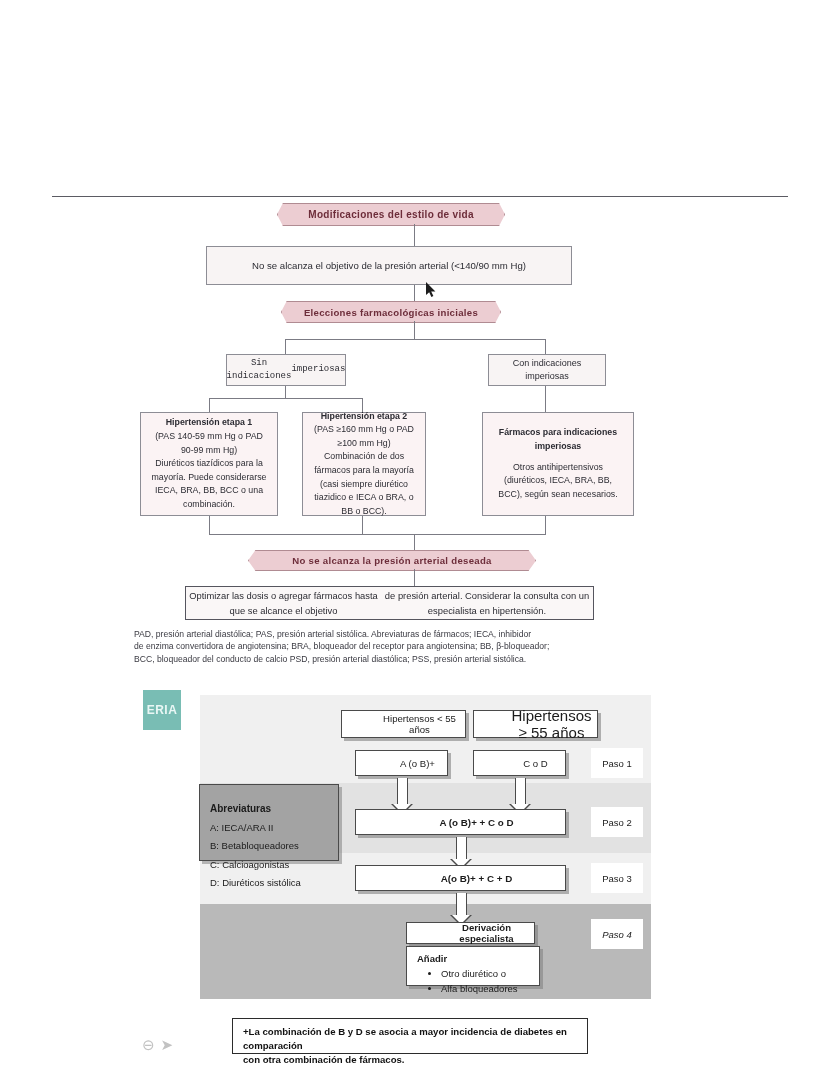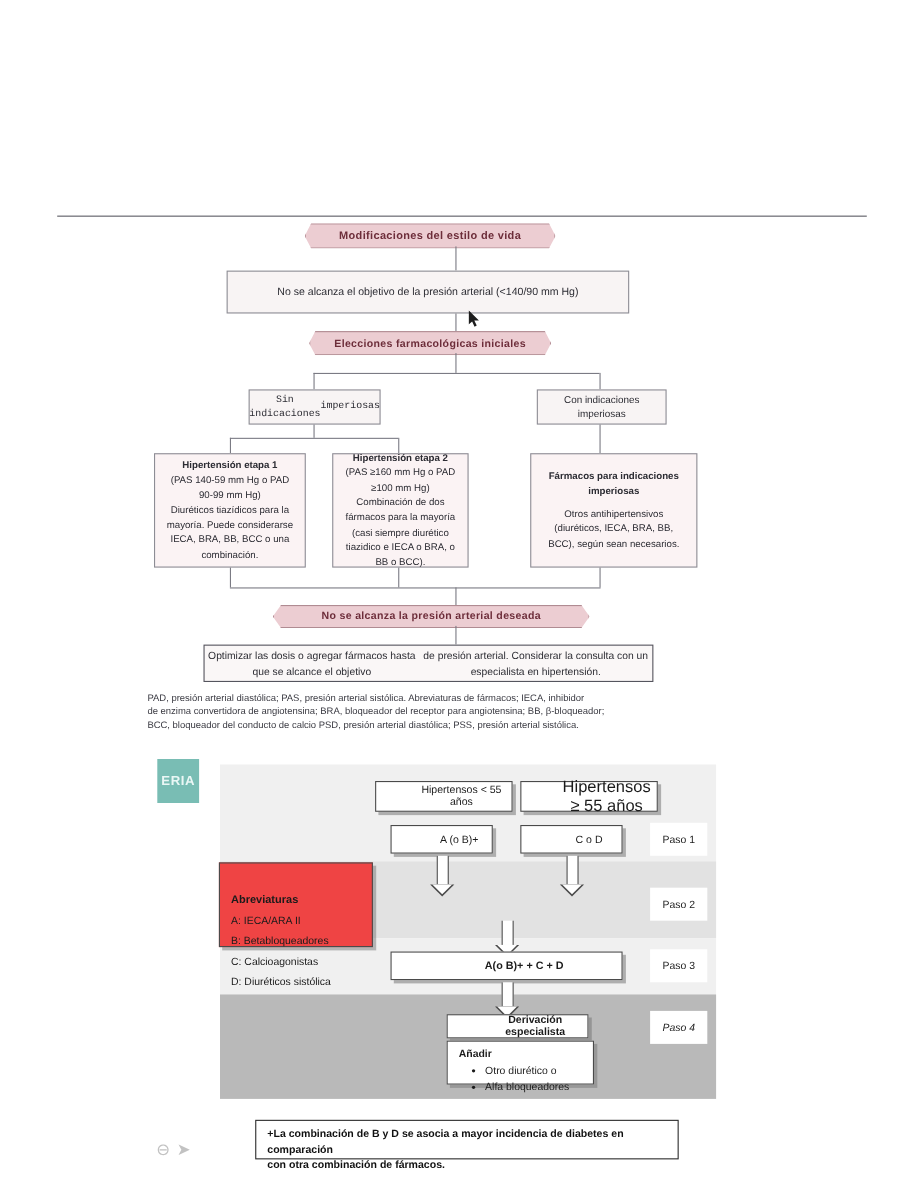--- a/index.html
+++ b/index.html
@@ -100,25 +100,25 @@
 
   
   .farrow{position:absolute;width:22px;}
   .farrow .stem{position:absolute;left:5.5px;top:0;width:11px;background:#ffffff;border-left:1.3px solid #4a4a4a;border-right:1.3px solid #4a4a4a;box-sizing:border-box;}
   .farrow .head{position:absolute;left:0;width:0;height:0;border-left:11px solid transparent;border-right:11px solid transparent;}
   .farrow .head.outer{border-top:11px solid #4a4a4a;}
   .farrow .head.inner{border-left:9px solid transparent;border-right:9px solid transparent;border-top:9px solid #ffffff;left:2px;}
 
   .abbr-box{
     position:absolute;
-    background:#ef4444;
+    background:#a3a3a3;
     border:1.3px solid #4a4a4a;
     box-shadow:3px 3px 0 rgba(120,120,120,.5);
     box-sizing:border-box;
-    padding:24px 10px;
+    padding:14px 10px;
     color:#1b1b1b;
     font-size:9.5px;
     line-height:1.95;
   }
   .abbr-box .hd{font-weight:bold;font-size:10px;}
 
   .anadir{
     position:absolute;
     background:#ffffff;
     border:1.3px solid #4a4a4a;
@@ -253,20 +253,21 @@
     <div class="stem" style="height:26px;"></div>
     <div class="head outer" style="top:26px;"></div>
     <div class="head inner" style="top:26px;"></div>
   </div>
   <div class="farrow" style="left:509px;top:90px;height:38px;">
     <div class="stem" style="height:26px;"></div>
     <div class="head outer" style="top:26px;"></div>
     <div class="head inner" style="top:26px;"></div>
   </div>
 
+  <div class="nbox" style="left:355px;top:121px;width:211px;height:26px;font-size:9.8px;font-weight:bold;">A (o B)+ + C o D</div>
   <div class="paso" style="left:591px;top:119px;width:52px;height:30px;">Paso 2</div>
 
   <div class="farrow" style="left:450px;top:149px;height:34px;">
     <div class="stem" style="height:22px;"></div>
     <div class="head outer" style="top:22px;"></div>
     <div class="head inner" style="top:22px;"></div>
   </div>
 
   <div class="nbox" style="left:355px;top:177px;width:211px;height:26px;font-size:9.8px;font-weight:bold;">A(o B)+ + C + D</div>
   <div class="paso" style="left:591px;top:175px;width:52px;height:30px;">Paso 3</div>
@@ -289,21 +290,21 @@
   </div>
 
   <div class="abbr-box" style="left:199px;top:96px;width:140px;height:77px;">
     <div class="hd">Abreviaturas</div>
     <div>A: IECA/ARA II</div>
     <div>B: Betabloqueadores</div>
     <div>C: Calcioagonistas</div>
     <div>D: Diuréticos sistólica</div>
   </div>
 
-  <div class="footnote-box" style="left:232px;top:330px;width:385px;height:36px;">
+  <div class="footnote-box" style="left:232px;top:330px;width:356px;height:36px;">
     <div>+La combinación de B y D se asocia a mayor incidencia de diabetes en comparación</div>
     <div>con otra combinación de fármacos.</div>
   </div>
 </div>
 
 <div class="dim-icons">
   <span>⊖</span>
   <span>➤</span>
 </div>
 

